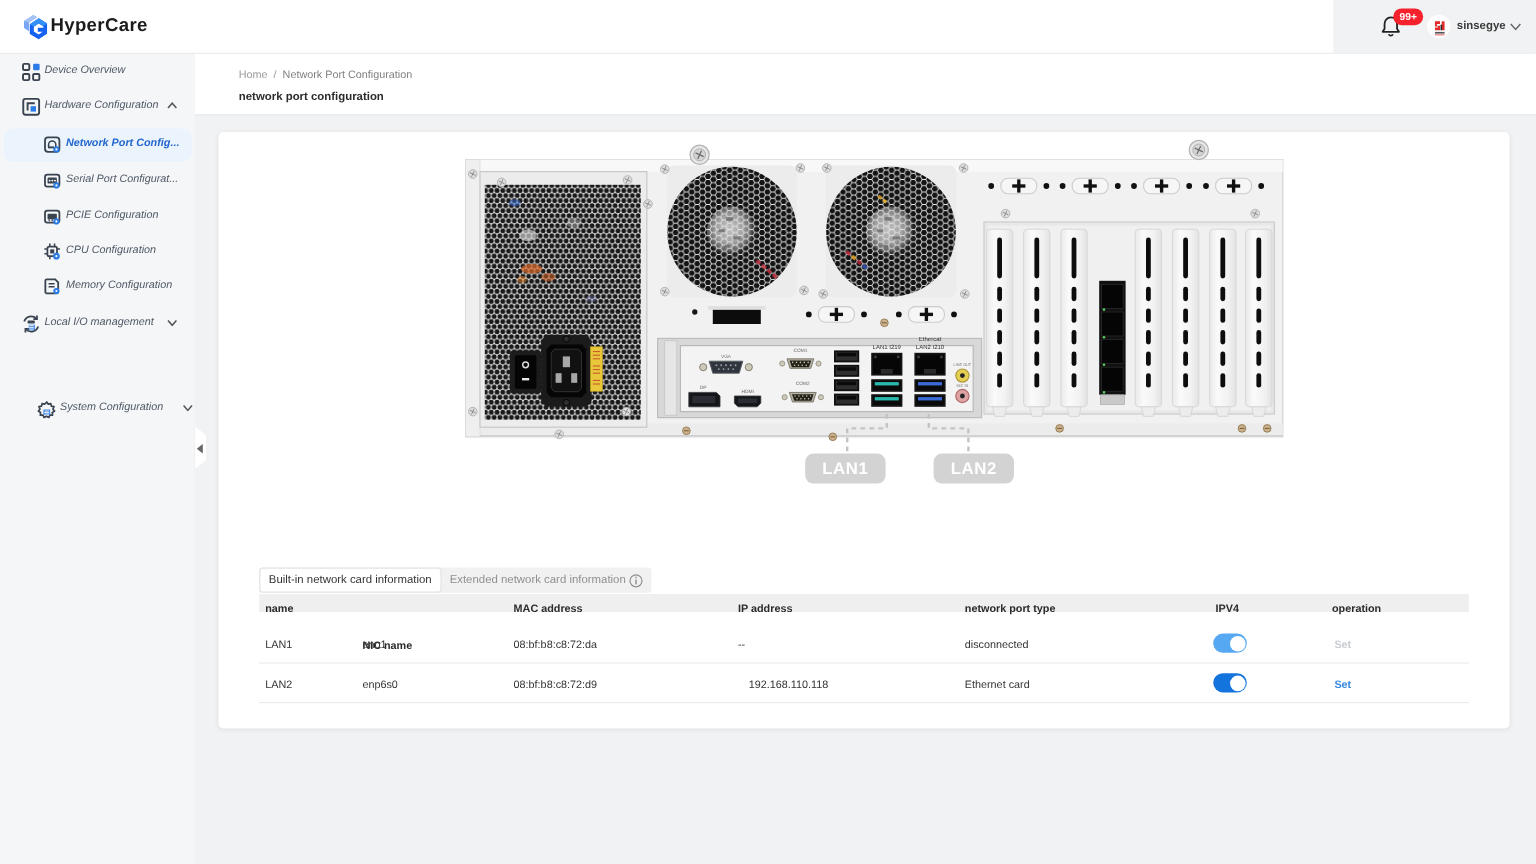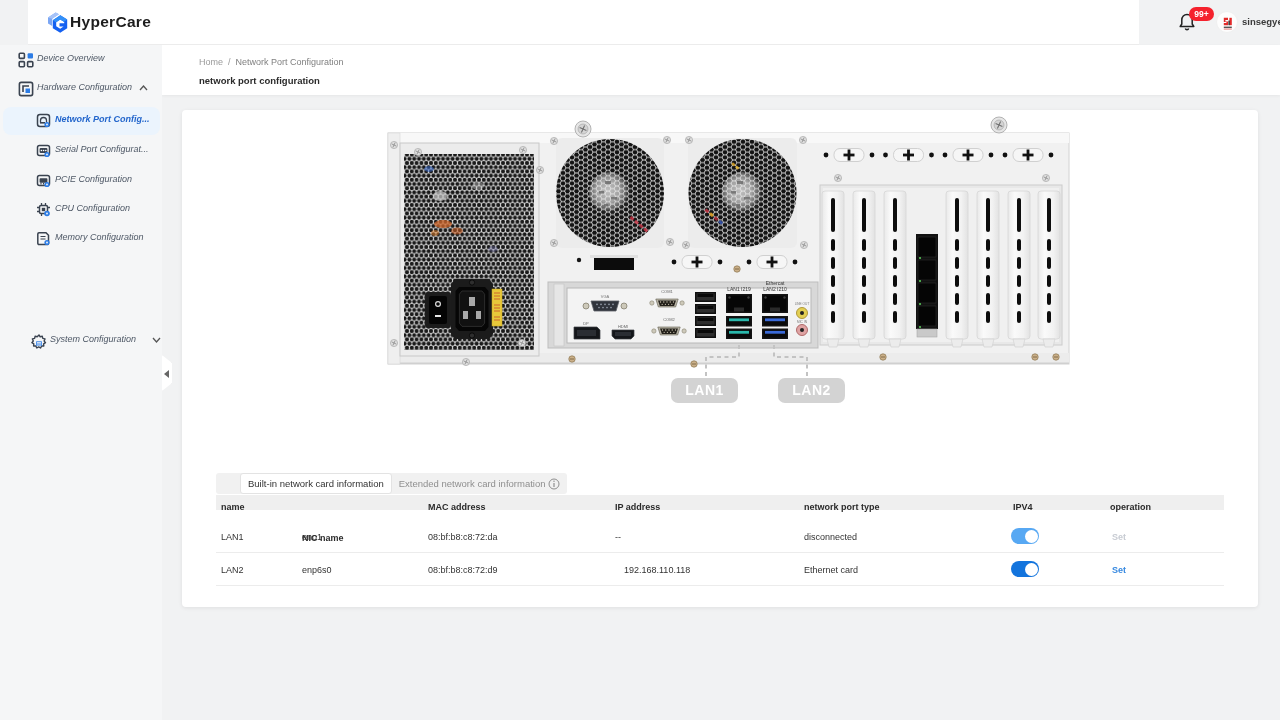--- a/index.html
+++ b/index.html
@@ -1,20 +1,20 @@
 <!DOCTYPE html>
 <html><head>
 <meta charset="utf-8">
 <style>
   * { margin:0; padding:0; box-sizing:border-box; }
   html,body { width:1280px; height:720px; overflow:hidden; }
   body { font-family:"Liberation Sans", sans-serif; position:relative; background:#f1f2f3; }
 
   
-  #header { position:absolute; left:0; top:0; width:1111px; height:45px; background:#fff; border-bottom:1px solid #ececec; z-index:30;margin-left:28px; }
+  #header { position:absolute; left:0; top:0; width:1111px; height:45px; background:#fff; border-bottom:1px solid #ececec; z-index:30; }
   #logo { position:absolute; left:19px; top:10px; }
   #logotext { position:absolute; left:42px; top:13px; font-size:15.5px; font-weight:bold; color:#1c1c1c; letter-spacing:0.3px; }
   #bell { position:absolute; left:1151px; top:13px; }
   #badge { position:absolute; left:1161px; top:7px; width:25px; height:14px; background:#f5222d; border-radius:8px; color:#fff; font-size:8.5px; font-weight:bold; text-align:center; line-height:14px; }
   #avatar { position:absolute; left:1188px; top:11px; width:22px; height:22px; border-radius:50%; background:#fdfdfd; border:1px solid #f0f0f0; overflow:hidden; }
   #uname { position:absolute; left:1214px; top:16px; font-size:9.5px; color:#3a3a3a; font-weight:600; }
   #uchev { position:absolute; left:1258px; top:19px; }
 
   
   #sidebar { position:absolute; left:0; top:45px; width:162px; height:675px; background:#f5f6f7; z-index:20; }
@@ -40,21 +40,21 @@
   
   #card { position:absolute; left:182px; top:110px; width:1076px; height:497px; background:#fff; border-radius:4px; box-shadow:0 1px 4px rgba(0,0,0,.08); }
   #server { position:absolute; left:201px; top:11px; }
 
   
   .lanlab { position:absolute; top:268px; width:67px; height:25px; background:#d3d3d3; border-radius:7px; color:#fff; font-size:14px; font-weight:bold; text-align:center; line-height:25px; letter-spacing:0.5px; }
   #lan1 { left:489px; }
   #lan2 { left:596px; }
 
   
-  #tabstrip { position:absolute; left:34px; top:363px; height:21px; background:#f1f1f1; border-radius:3px; display:flex;padding-left:24px; }
+  #tabstrip { position:absolute; left:34px; top:363px; height:21px; background:#f1f1f1; border-radius:3px; display:flex; }
   .tab { height:21px; font-size:9.5px; display:flex; align-items:center; padding:0 7px; color:#8f8f8f; white-space:nowrap; }
   .tab.on { background:#fff; color:#333; border:1px solid #e3e3e3; border-radius:3px; }
 
   
   #thead { position:absolute; left:34px; top:385px; width:1008px; height:15px; background:#efefef; }
   .th { position:absolute; top:7px; font-size:9px; font-weight:bold; color:#2b2b2b; }
   .trow { position:absolute; left:34px; width:1008px; height:33px; border-bottom:1px solid #ececec; }
   .td { position:absolute; top:12px; font-size:9px; color:#333; }
   #row1 { top:410px; }
   #row2 { top:443px; }
@@ -159,20 +159,33 @@
     <span class="lb">CPU Configuration</span>
   </div>
   <div class="mi sub" style="top:180px;">
     <svg class="ic" viewBox="0 0 15 15">
         <path d="M3 1.8 h7 l2.5 2.5 v8 a1.2 1.2 0 0 1 -1.2 1.2 h-8.3 a1.2 1.2 0 0 1 -1.2 -1.2 v-9.3 a1.2 1.2 0 0 1 1.2 -1.2 Z" fill="none" stroke="#3a4350" stroke-width="1.5"></path>
         <path d="M4.5 5.5 h5 M4.5 8 h5" stroke="#3a4350" stroke-width="1.2"></path>
         <circle cx="11" cy="11.5" r="2.6" fill="#2c7ce5"></circle>
         <circle cx="11" cy="11.5" r="0.9" fill="#f5f6f7"></circle>
       </svg>
     <span class="lb">Memory Configuration</span>
+  </div>
+  <div class="mi" style="top:211px;">
+    <svg class="ic" viewBox="0 0 16 16">
+        <path d="M2.2 6 a6 6 0 0 1 10 -2.5 M13.8 10 a6 6 0 0 1 -10 2.5" fill="none" stroke="#3a4350" stroke-width="1.5"></path>
+        <path d="M12.8 1 v3 h-3 M3.2 15 v-3 h3" fill="none" stroke="#3a4350" stroke-width="1.5"></path>
+        <rect x="6" y="8.6" width="5" height="4.6" fill="#2c7ce5"></rect>
+        <path d="M6.3 9.4 h3.9 M6.3 10.8 h3.9 M6.3 12.2 h3.9" stroke="#f5f6f7" stroke-width="0.8"></path>
+        <rect x="5" y="5" width="6" height="2.6" rx="0.6" fill="#3a4350"></rect>
+      </svg>
+    <span class="lb">Local I/O management</span>
+    <svg class="ch" width="9" height="6" viewBox="0 0 9 6">
+        <path d="M1 1 L4.5 5 L8 1" fill="none" stroke="#555" stroke-width="1.3"></path>
+      </svg>
   </div>
   <div class="mi" style="top:282px;margin-left:13px;">
     <svg class="ic" viewBox="0 0 16 16">
         <path d="M8 2 l1.2 1.8 2.1-.5 .5 2.1 2.2.5 -.9 2.1 1.4 1.6 -1.9 1.2 .2 2.2 -2.2 0 -1 2 -1.9 -1.1 -1.9 1.1 -1 -2 -2.2 0 .2 -2.2 -1.9 -1.2 1.4 -1.6 -.9 -2.1 2.2 -.5 .5 -2.1 2.1 .5 Z" fill="none" stroke="#3a4350" stroke-width="1.4" stroke-linejoin="round"></path>
         <rect x="5.2" y="8.3" width="5.6" height="4.6" fill="#2c7ce5"></rect>
         <path d="M6 9.5 h4 M6 10.8 h4 M6 12.1 h4" stroke="#f5f6f7" stroke-width="0.8"></path>
       </svg>
     <span class="lb">System Configuration</span>
     <svg class="ch" width="9" height="6" viewBox="0 0 9 6">
         <path d="M1 1 L4.5 5 L8 1" fill="none" stroke="#555" stroke-width="1.3"></path>

